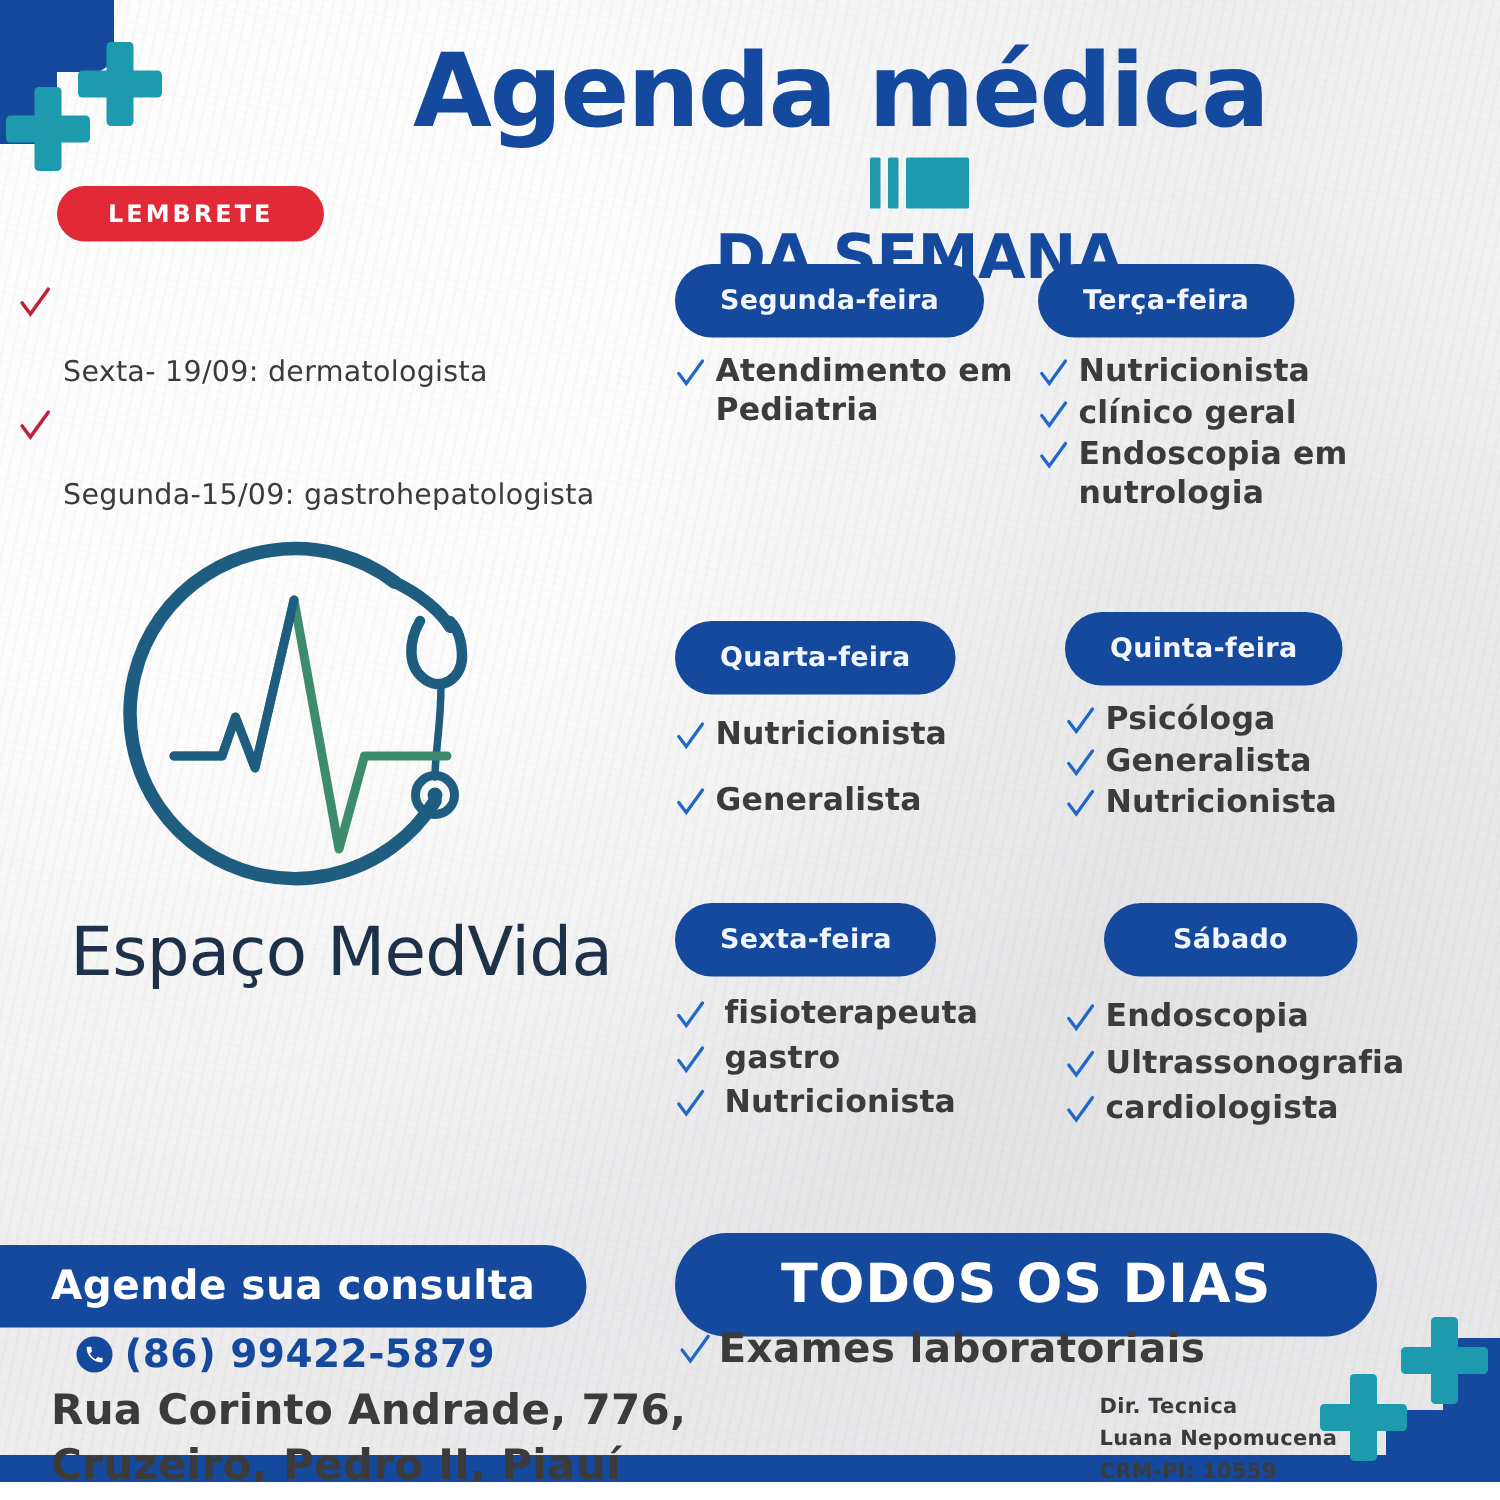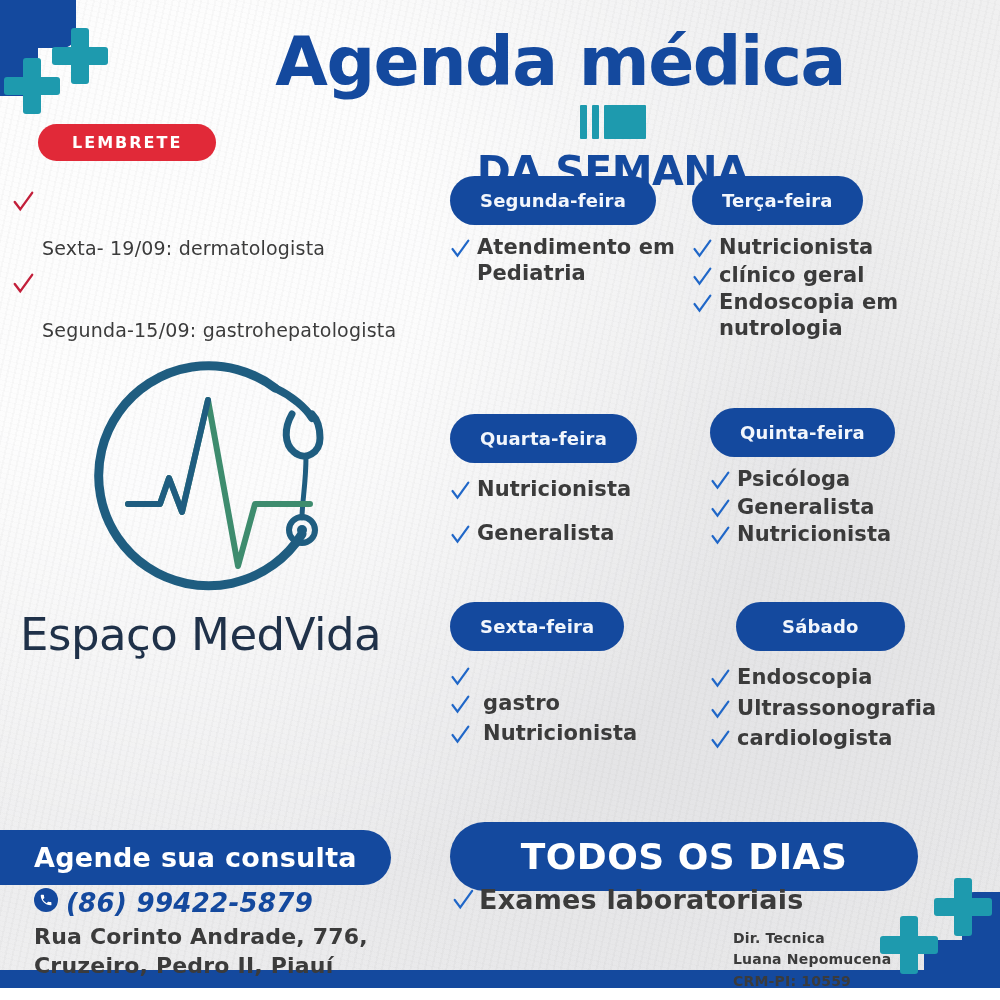--- a/index.html
+++ b/index.html
@@ -128,23 +128,23 @@
   .reminder-item .chk {
     flex: 0 0 auto; width: 22px; height: 26px; position: relative; top: 3px;
   }
   .reminder-item .txt {
     font-size: 19px; font-weight: 400; color: #3B3B3B;
     line-height: 1.28; letter-spacing: 0.2px; margin-top: 48px;
   }
 
   
   .logo {
-    position: absolute; left: 20px; top: 352px;
+    position: absolute; left: 8px; top: 352px;
     width: 400px; z-index: 3;
-    text-align: left;
+    text-align: right;
   }
   .logo-mark { width: 300px; height: 270px; margin: 0 auto; display: block; }
   .logo-word {
     font-family: "DejaVu Sans", sans-serif;
     font-size: 45px; font-weight: 400; color: #1F3149;
     letter-spacing: -0.5px; margin-top: -14px;
   }
 
   
   .day-card { position: absolute; z-index: 4; }
@@ -173,34 +173,33 @@
   .cta-pill {
     position: absolute; left: -30px; top: 830px;
     padding: 12px 34px 12px 64px;
     background: #14499E; color: #ffffff;
     border-radius: 999px;
     font-size: 27px; font-weight: 700;
     letter-spacing: 0.3px;
     z-index: 4;
   }
   .phone-row {
-    position: absolute; left: 34px; top: 888px;
-    display: flex; gap: 8px;
-    z-index: 4;
-    font-style: italic;
+    position: absolute; left: 51px; top: 888px;
+    display: flex; align-items: center; gap: 8px;
+    z-index: 4;
   }
   .phone-icon {
     width: 24px; height: 24px; border-radius: 50%;
     background: #14499E; display: flex; align-items: center; justify-content: center;
     color: #ffffff; font-size: 13px; line-height: 1;
   }
   .phone-num { font-size: 26px; font-weight: 700; color: #14499E; letter-spacing: 0.3px; }
   .address {
     position: absolute; left: 34px; top: 922px;
-    font-size: 22px; font-weight: 700; color: #3B3B3B;
+    font-size: 28px; font-weight: 700; color: #3B3B3B;
     line-height: 1.32; letter-spacing: 0.2px;
     z-index: 4;
   }
 
   .todos-pill {
     position: absolute; left: 450px; top: 822px;
     width: 468px; text-align: center;
     padding: 14px 0;
     background: #14499E; color: #ffffff;
     border-radius: 999px;
@@ -373,20 +372,21 @@
     </div>
   </div>
 
   <div class="day-card" style="left:450px; top:602px; width:235px;">
     <div class="day-pill">Sexta-feira</div>
     <div class="day-items" style="margin-top:12px;">
       <div class="day-item" style="margin-bottom:4px;">
         <span class="chk"><svg viewBox="0 0 24 24" width="20" height="20">
               <path d="M3 12 L9 20 L22 2" fill="none" stroke="#2067C8" stroke-width="2.6" stroke-linecap="round"></path>
             </svg></span>
+        <span class="txt" style="padding-left:6px;">fisioterapeuta</span>
       </div>
       <div class="day-item" style="margin-bottom:4px;">
         <span class="chk"><svg viewBox="0 0 24 24" width="20" height="20">
               <path d="M3 12 L9 20 L22 2" fill="none" stroke="#2067C8" stroke-width="2.6" stroke-linecap="round"></path>
             </svg></span>
         <span class="txt" style="padding-left:6px;">gastro</span>
       </div>
       <div class="day-item">
         <span class="chk"><svg viewBox="0 0 24 24" width="20" height="20">
               <path d="M3 12 L9 20 L22 2" fill="none" stroke="#2067C8" stroke-width="2.6" stroke-linecap="round"></path>

